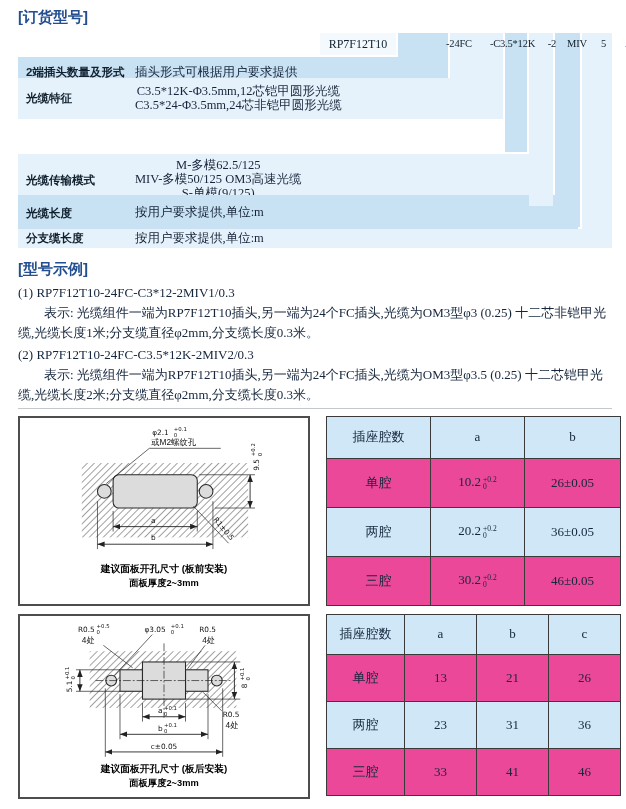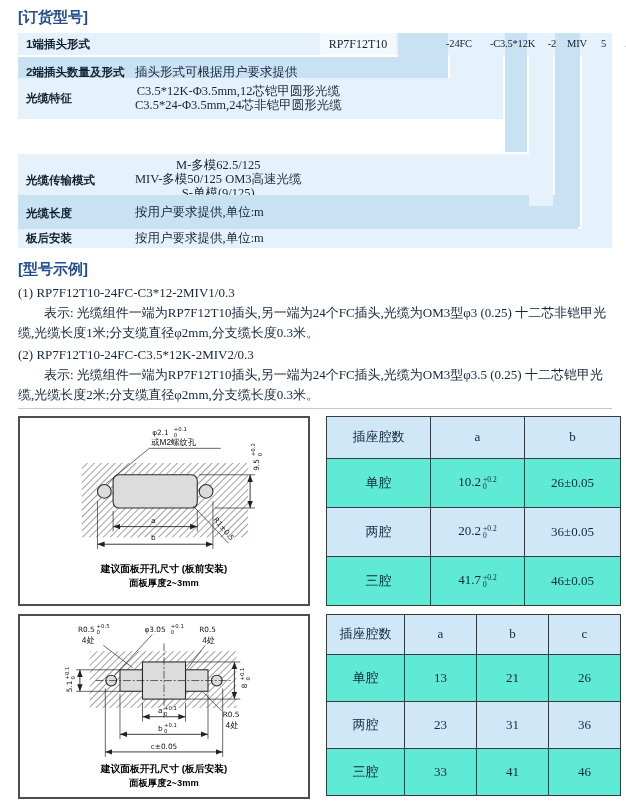--- a/index.html
+++ b/index.html
@@ -32,21 +32,21 @@
   .bar{display:inline-block;background:#0b57a6;color:#fff;
        font-family:"Liberation Sans",sans-serif;font-weight:bold;
        font-size:14px;padding:2px 14px 3px 10px;margin:8px 0 4px 0;}
   .rule{height:1px;background:#c4c9ce;margin:1px 0 7px 0;width:594px;}
 
   
   .panel{display:flex;align-items:flex-start;margin-bottom:8px;}
   .draw-box{width:288px;border:2px solid #4d4d4d;background:#fff;}
   .ptable{margin-left:16px;border-collapse:collapse;table-layout:fixed;}
   .ptable td{border:1.5px solid #3a3a3a;text-align:center;vertical-align:middle;
-             font-size:13px;color:#14253c;background:#5eead4;}
+             font-size:13px;color:#14253c;background:#ec4899;}
   .ptable td.hd{background:#cfe7f6;}
   .ptable tr.alt td{background:#cfe7f6;}
   .tstack{display:inline-flex;flex-direction:column;font-size:7.5px;
           line-height:7.5px;vertical-align:middle;text-align:left;margin-left:2px;}
 
   
   .an{font-size:7.5px;font-family:"DejaVu Sans",sans-serif;fill:#111;}
   .an-s{font-size:5.5px;font-family:"DejaVu Sans",sans-serif;fill:#111;}
   .an-c{font-size:8.5px;font-family:"Liberation Sans",sans-serif;fill:#111;}
   .cap1{font-size:10px;font-weight:bold;font-family:"Liberation Sans",sans-serif;fill:#000;}
@@ -64,23 +64,20 @@
 
   <div class="order">
 
     <div class="band" style="left:380px;width:50px;height:43px;background:#c9e2f3"></div>
     <div class="band" style="left:432px;width:53px;height:86px;background:#e6f2fb"></div>
     <div class="band" style="left:487px;width:22px;height:119px;background:#c9e2f3"></div>
     <div class="band" style="left:511px;width:24px;height:173px;background:#e6f2fb"></div>
     <div class="band" style="left:537px;width:25px;height:194px;background:#c9e2f3"></div>
     <div class="band" style="left:564px;width:30px;height:215px;background:#e6f2fb"></div>
 
-    <div class="orow" style="top:0;height:22px;width:594px;background:#e6f2fb">
-      <div class="olabel">1端插头形式</div>
-    </div>
     <div class="orow" style="top:24px;height:31px;width:430px;background:#c9e2f3">
       <div class="olabel">2端插头数量及形式</div>
       <div class="olines">
           <div>插头形式可根据用户要求提供</div>
         </div>
     </div>
     <div class="orow" style="top:45px;height:41px;width:485px;background:#e6f2fb">
       <div class="olabel">光缆特征</div>
       <div class="olines">
         <div>C3.5*12K-Φ3.5mm,12芯铠甲圆形光缆</div>
@@ -95,21 +92,21 @@
         <div>S-单模(9/125)</div>
       </div>
     </div>
     <div class="orow" style="top:162px;height:36px;width:560px;background:#c9e2f3">
       <div class="olabel">光缆长度</div>
       <div class="olines">
           <div>按用户要求提供,单位:m</div>
         </div>
     </div>
     <div class="orow" style="top:196px;height:19px;width:594px;background:#e6f2fb">
-      <div class="olabel">板后安装</div>
+      <div class="olabel">分支缆长度</div>
       <div class="olines">
           <div>按用户要求提供,单位:m</div>
         </div>
     </div>
 
     <div class="base-cell" style="left:302px;width:76px;">RP7F12T10</div>
     <div class="seg-label" style="left:380px;width:50px;">-24FC</div>
     <div class="seg-label" style="left:432px;width:53px;">-C3.5*12K</div>
     <div class="seg-label" style="left:487px;width:22px;">-2</div>
     <div class="seg-label" style="left:511px;width:24px;">MIV</div>
@@ -205,21 +202,21 @@
       <tr style="height:49px" class="alt">
         <td>两腔</td>
         <td><span>20.2</span><span class="tstack">
                 <span>+0.2</span>
                 <span>0</span>
               </span></td>
         <td>36±0.05</td>
       </tr>
       <tr style="height:49px">
         <td>三腔</td>
-        <td><span>41.7</span><span class="tstack">
+        <td><span>30.2</span><span class="tstack">
                 <span>+0.2</span>
                 <span>0</span>
               </span></td>
         <td>46±0.05</td>
       </tr>
     </tbody>
       </table>
   </div>
 
   

